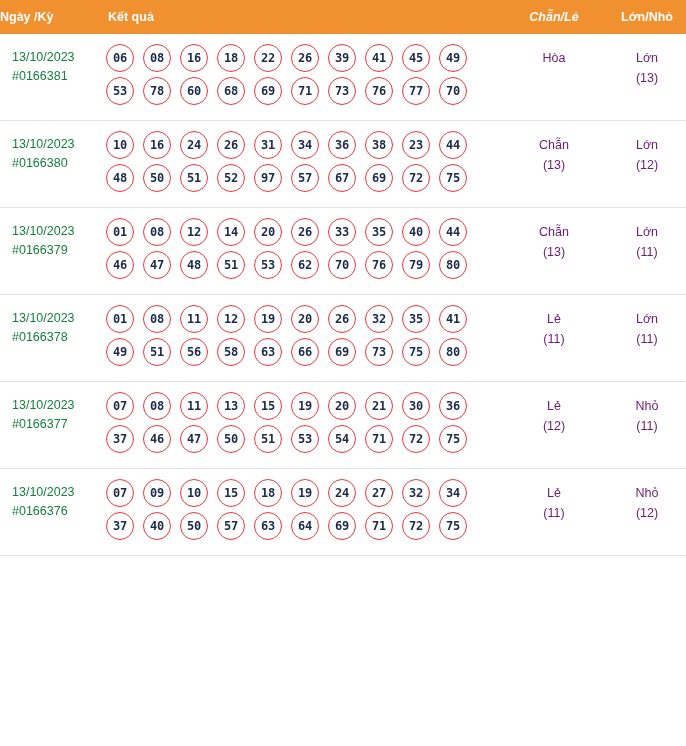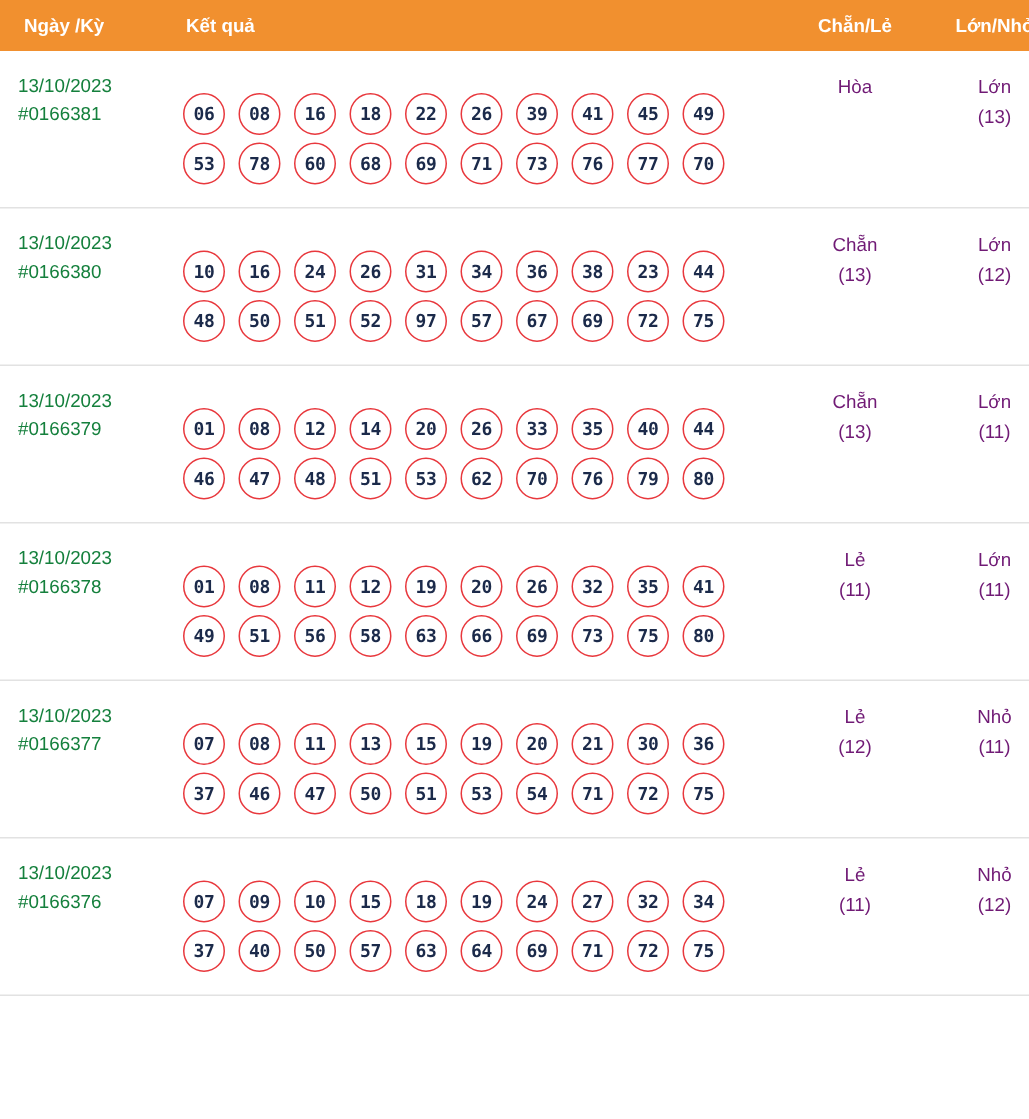--- a/index.html
+++ b/index.html
@@ -29,23 +29,23 @@
   thead th {
     color: #ffffff;
     font-size: 12.5px;
     font-weight: bold;
     text-align: left;
     padding: 0;
     height: 34px;
     vertical-align: middle;
     white-space: nowrap;
   }
-  th.col-date      { width: 100px; padding-left: 16px; }
+  th.col-date      { width: 100px; padding-left: 0; }
   th.col-results   { width: 400px; padding-left: 8px; }
-  th.col-parity    { width: 92px;  text-align: center; }
+  th.col-parity    { width: 92px;  text-align: center; font-style: italic; }
   th.col-size      { width: 94px;  text-align: center; }
 
   
   tbody tr {
     border-bottom: 1px solid #e2e2e2;
     background: #ffffff;
   }
   tbody td {
     padding: 0;
     vertical-align: top;
@@ -54,21 +54,21 @@
   .cell-date {
     padding: 14px 0 0 12px;
     color: #15803d;
     font-size: 12.5px;
     line-height: 19px;
     white-space: nowrap;
   }
   .date-id { display: block; }
 
   .cell-results {
-    padding: 23px 0 10px 4px;
+    padding: 5px 0 10px 4px;
   }
   .ball-row {
     display: flex;
     flex-wrap: nowrap;
     gap: 9px;
     margin: 5px 0;
     padding-left: 2px;
   }
   .ball {
     box-sizing: border-box;

